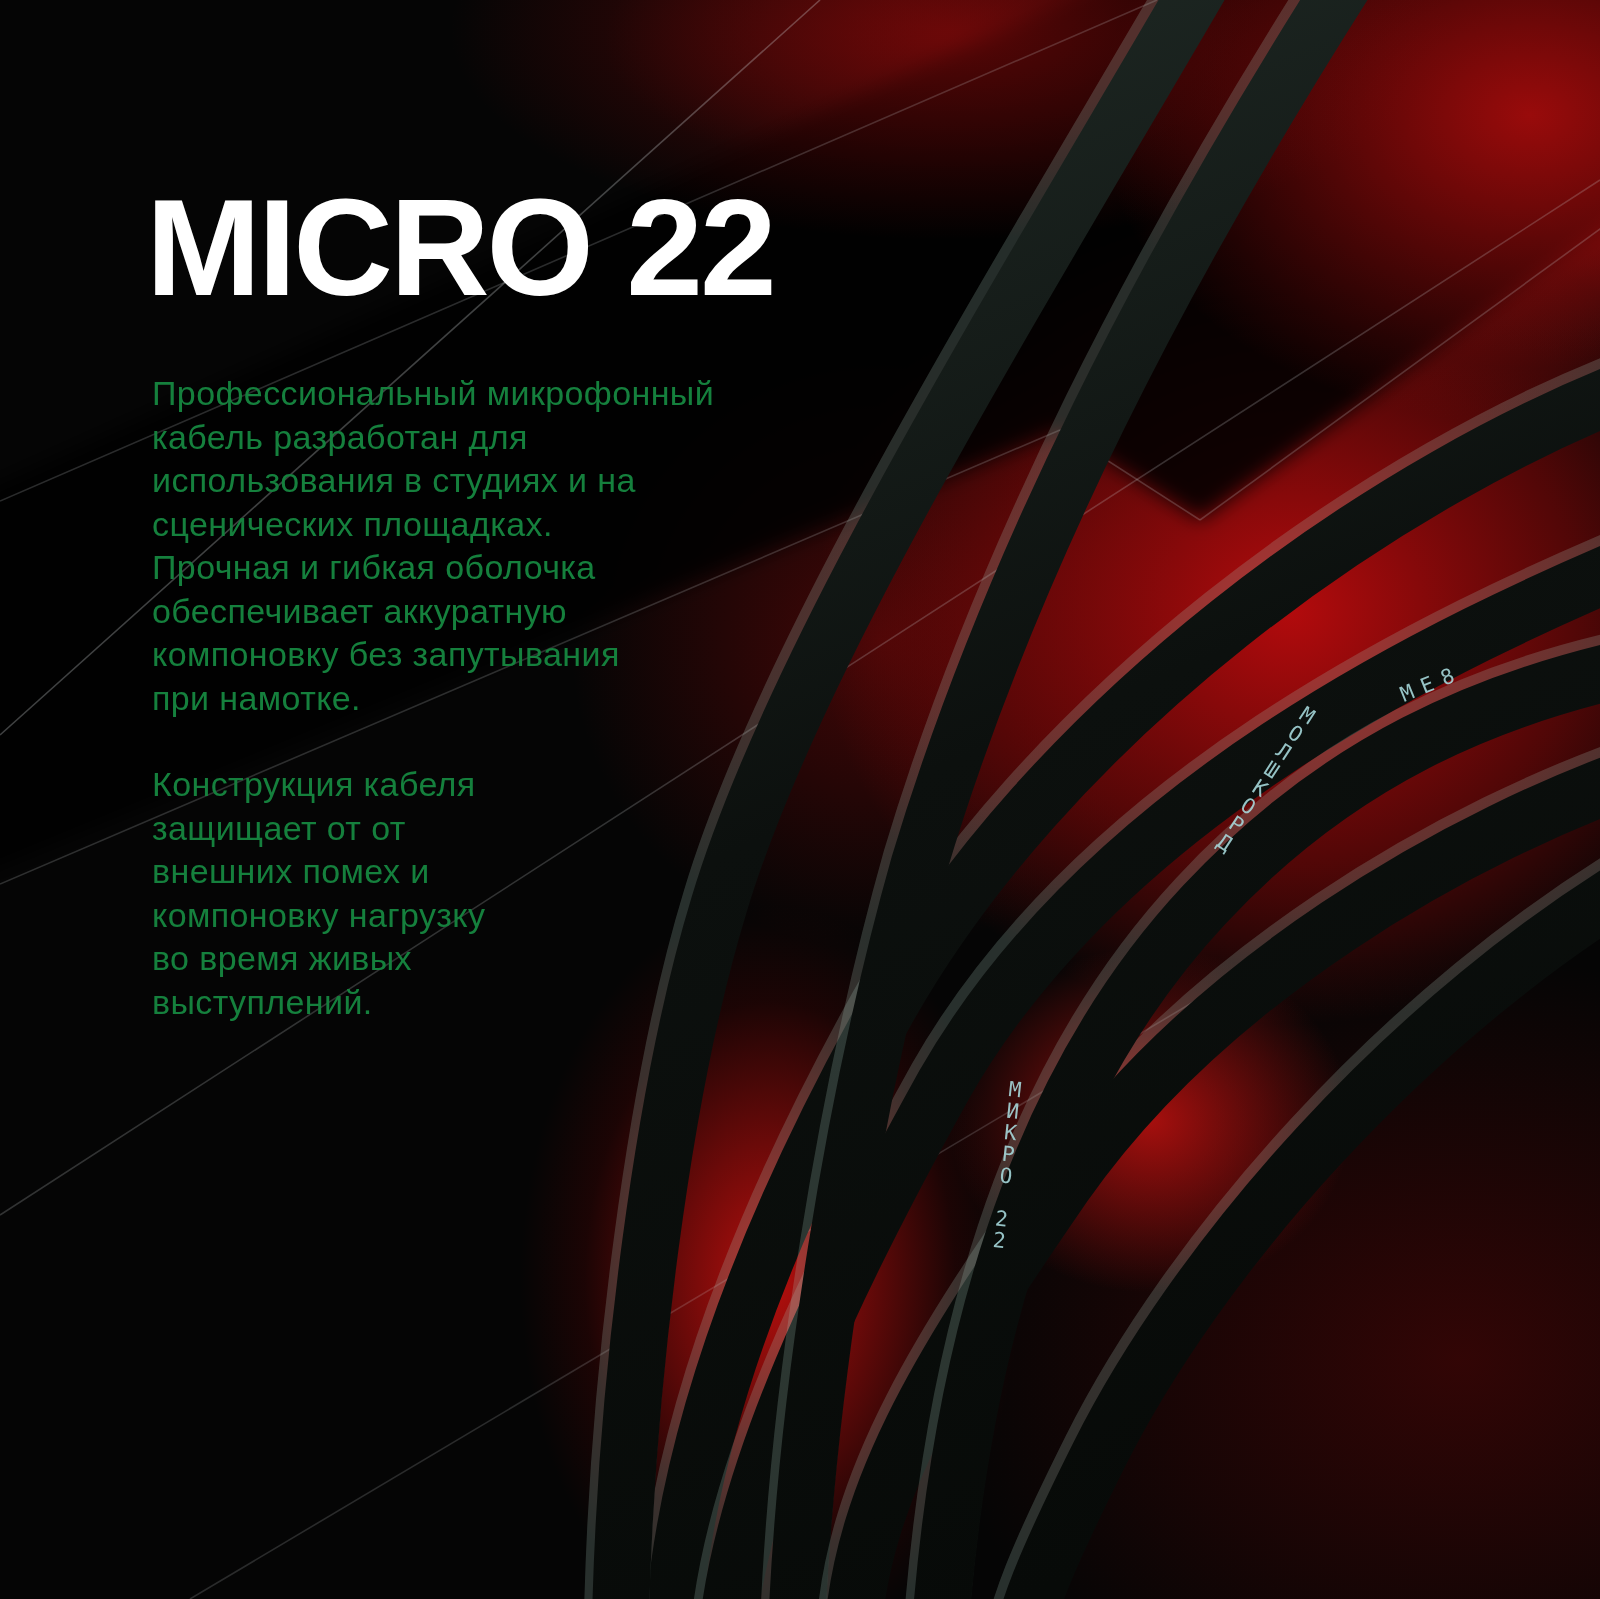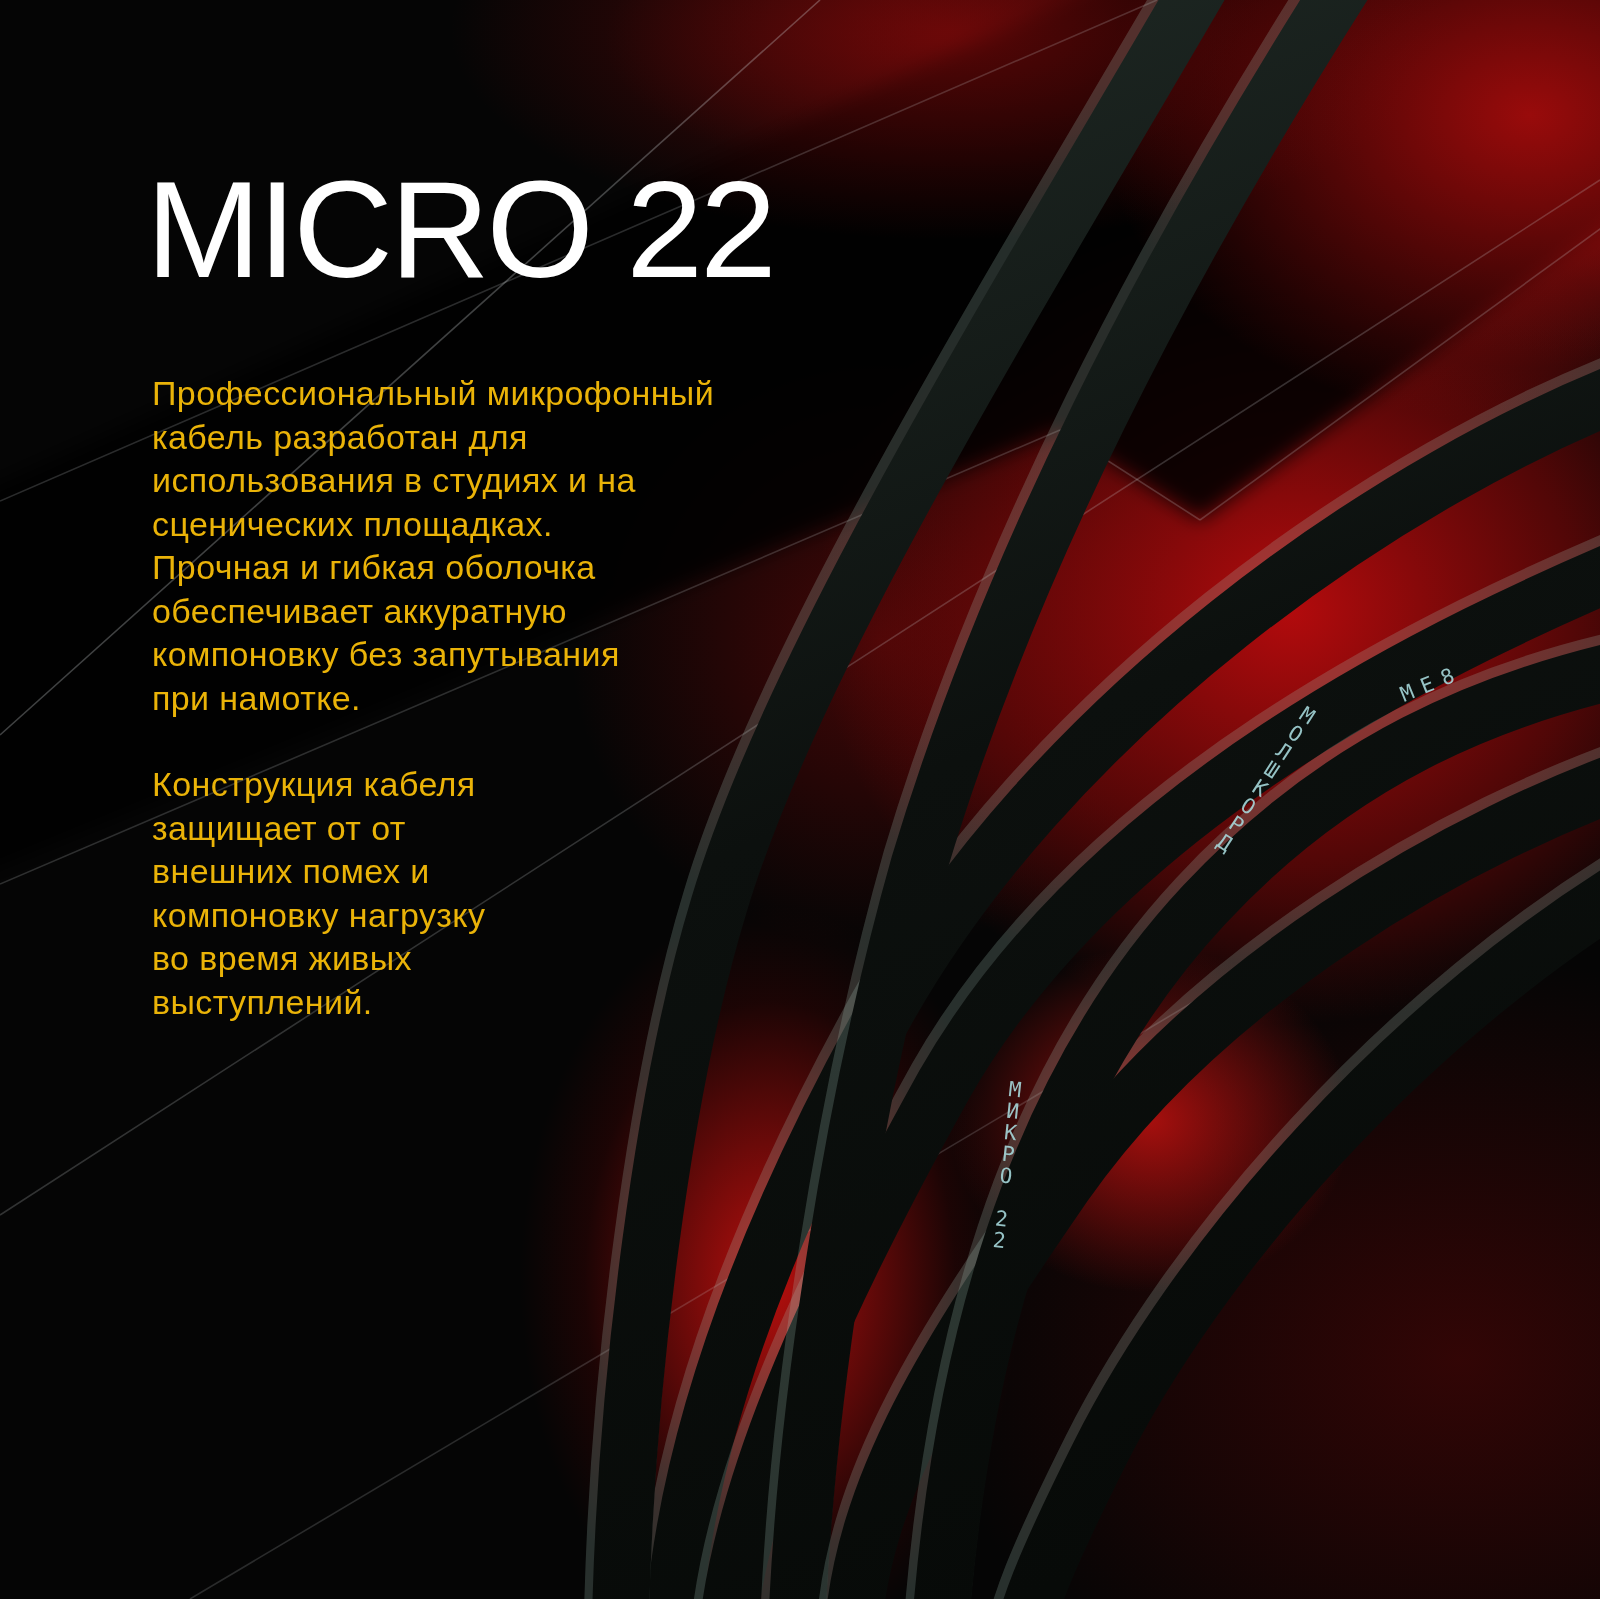--- a/index.html
+++ b/index.html
@@ -25,28 +25,28 @@
   .facet-line{stroke:#cfd4d6;stroke-width:1.6;}
   .c-halo{fill:none;stroke:rgba(168,205,190,0.22);stroke-width:65;}
   .c-body{fill:none;stroke:url(#cg);stroke-width:57;}
   .dotprint{
     font-family:"DejaVu Sans Mono",monospace;font-size:21px;letter-spacing:9px;
     fill:#a9dcdf;opacity:0.88;
   }
   
   .content{position:absolute;left:0;top:0;width:100%;height:100%;color:#fff;}
   .title{
-    position:absolute;left:146px;top:150px;margin:0;
-    font-size:138px;font-weight:normal;letter-spacing:-3px;color:#ffffff;
+    position:absolute;left:146px;top:168px;margin:0;
+    font-size:138px;font-weight:bold;letter-spacing:-3px;color:#ffffff;
     white-space:nowrap;
   }
   .desc{position:absolute;left:152px;top:372px;width:620px;}
   .desc p{
     margin:0 0 43px 0;font-size:34px;line-height:43.5px;letter-spacing:0.4px;
-    color:#eab308;white-space:pre-line;font-weight:normal;
+    color:#15803d;white-space:pre-line;font-weight:normal;
   }
 </style>
 </head>
 <body>
 
 <div class="card">
 
   <div class="glows"></div>
 
   <svg class="art" viewBox="0 0 1600 1599">

